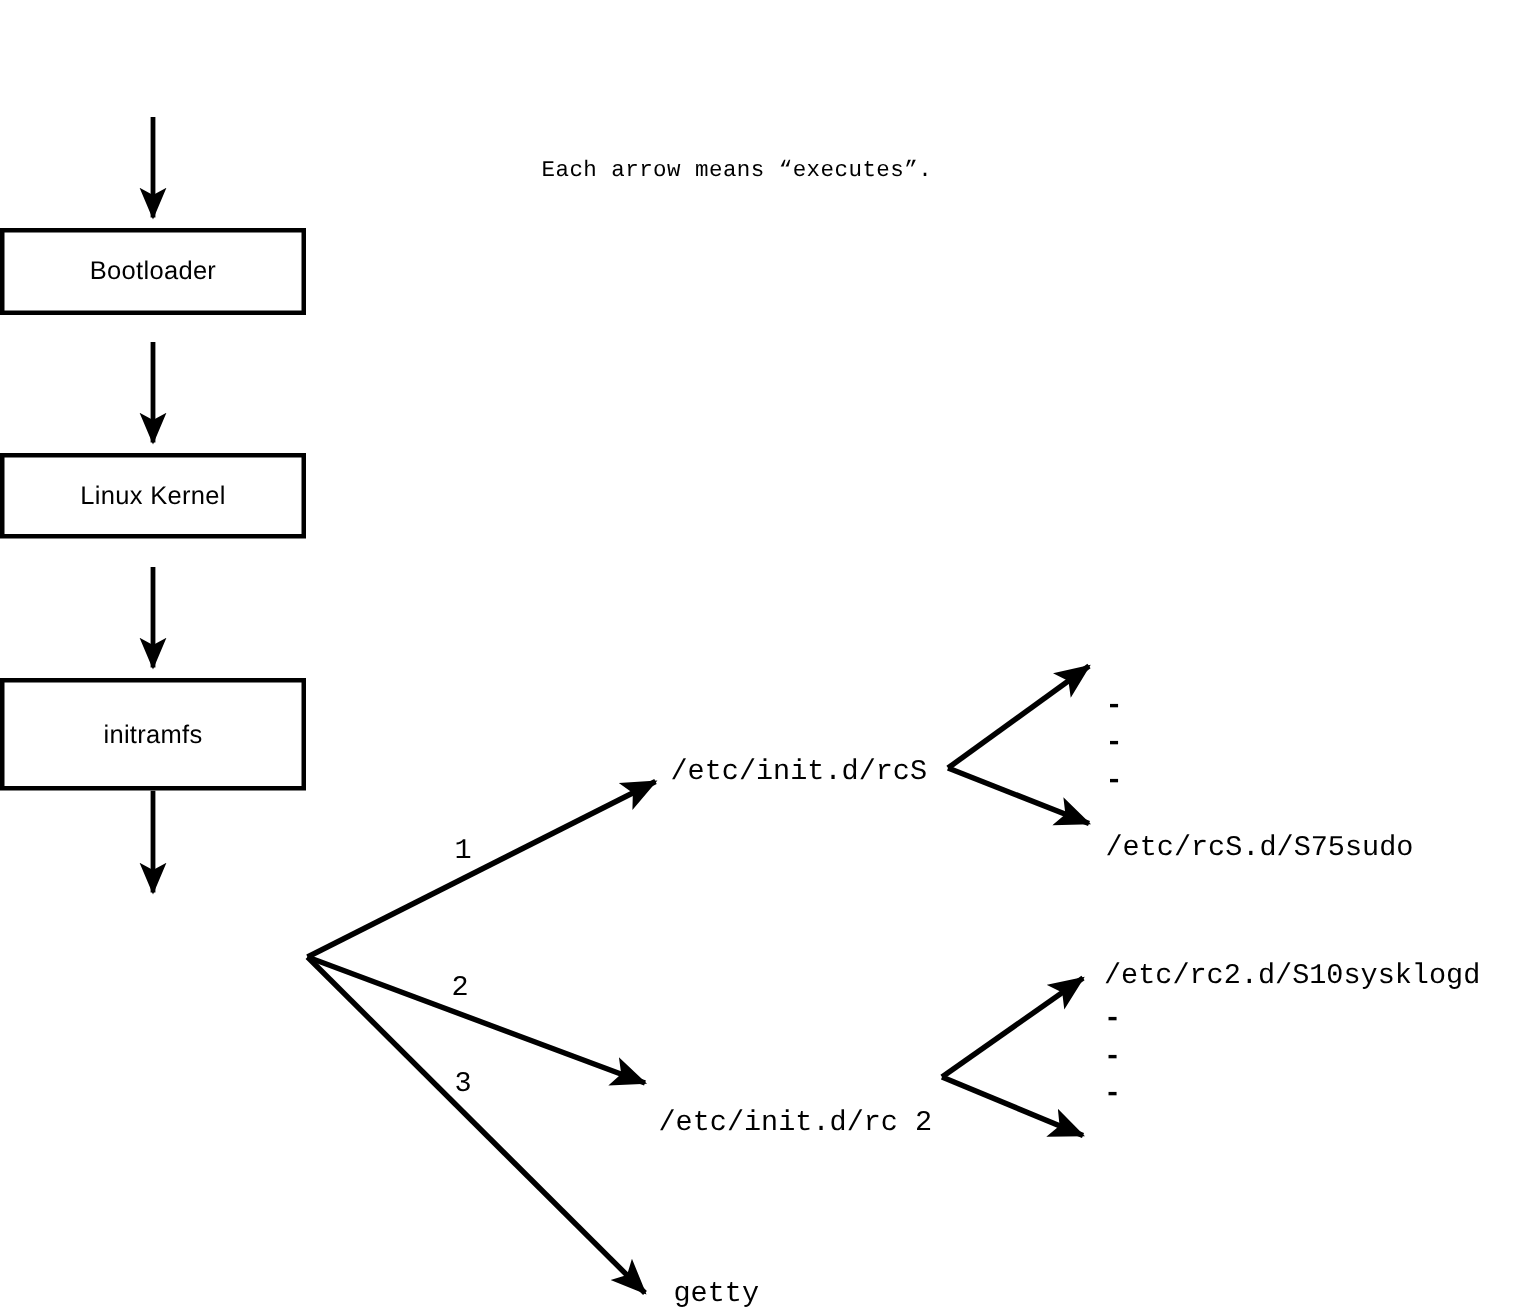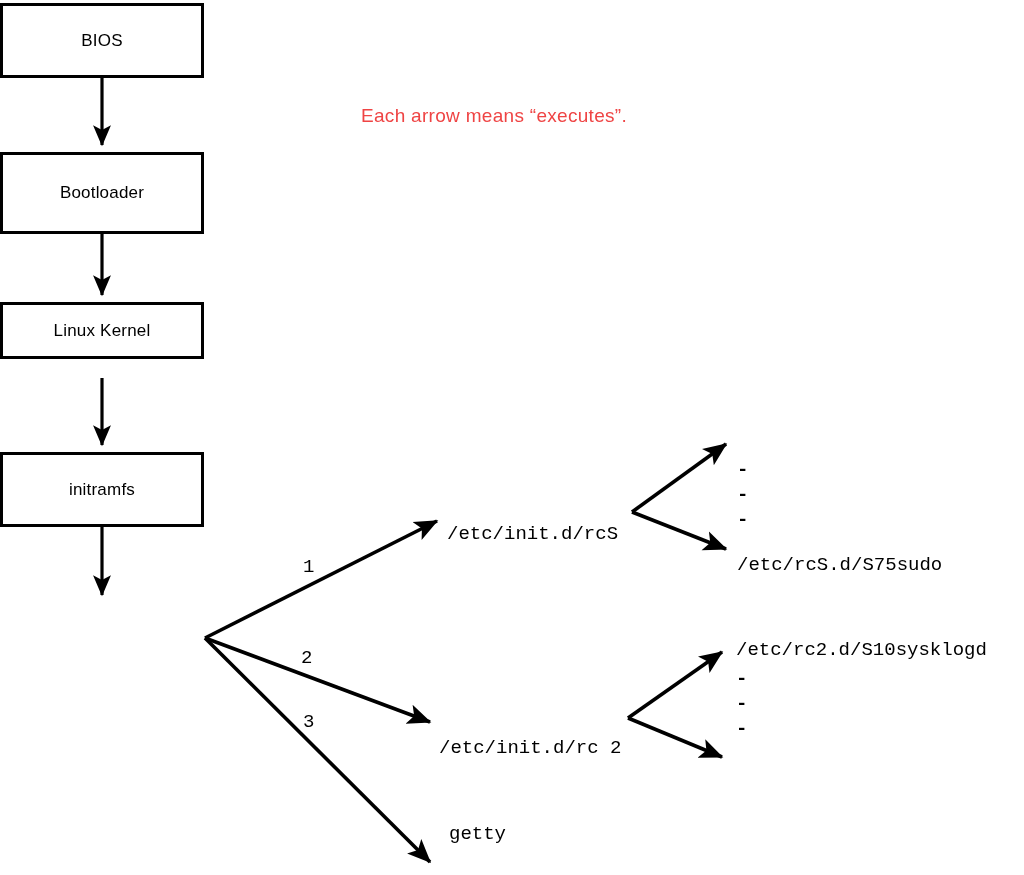--- a/index.html
+++ b/index.html
@@ -55,23 +55,23 @@
   }
   .branch-num {
     position: absolute;
     font-family: "Liberation Mono", monospace;
     font-size: 19px;
     color: #000000;
     line-height: 1;
   }
   .caption {
     position: absolute;
-    font-family: Liberation Sans, sans-serif;
-    font-size: 19px;
-    color: #ef4444;
+    font-family: Liberation Mono, monospace;
+    font-size: 15px;
+    color: #000000;
     white-space: nowrap;
     letter-spacing: 0.3px;
   }
 </style>
 </head>
 <body>
 
 <div id="canvas">
 
   <svg id="edges" viewBox="0 0 1024 875" width="1024" height="875" xmlns="http://www.w3.org/2000/svg">
@@ -98,48 +98,45 @@
       <line x1="632" y1="512" x2="726" y2="444"></line>
       <line x1="632" y1="512" x2="726" y2="549"></line>
     </g>
 
     <g stroke="#000000" stroke-width="3.6" fill="none" marker-end="url(#arrowhead)">
       <line x1="628" y1="718" x2="722" y2="652"></line>
       <line x1="628" y1="718" x2="722" y2="757"></line>
     </g>
   </svg>
 
-  <div class="node-box" style="left:0px; top:3px; width:204px; height:75px;">
-    <span>BIOS</span>
-  </div>
 
-  <div class="node-box" style="left:0px; top:152px; width:204px; height:82px;">
+  <div class="node-box" style="left:0px; top:152px; width:204px; height:58px;">
     <span>Bootloader</span>
   </div>
 
   <div class="node-box" style="left:0px; top:302px; width:204px; height:57px;">
     <span>Linux Kernel</span>
   </div>
 
   <div class="node-box" style="left:0px; top:452px; width:204px; height:75px;">
     <span>initramfs</span>
   </div>
 
 
   <div class="caption" style="left:361px; top:105px;">Each arrow means “executes”.</div>
 
   <div class="branch-num" style="left:303px; top:558px;">1</div>
   <div class="branch-num" style="left:301px; top:649px;">2</div>
   <div class="branch-num" style="left:303px; top:713px;">3</div>
 
-  <div class="path-label" style="left:447px; top:505px;margin-top:20px;">/etc/init.d/rcS</div>
+  <div class="path-label" style="left:447px; top:505px;">/etc/init.d/rcS</div>
 
   <div class="path-label" style="left:439px; top:711px;margin-top:28px;">/etc/init.d/rc 2</div>
 
-  <div class="path-label" style="left:449px; top:825px;">getty</div>
+  <div class="path-label" style="left:449px; top:853px;">getty</div>
 
   <div class="dash-mark" style="left:737px; top:461px;">-</div>
   <div class="dash-mark" style="left:737px; top:486px;">-</div>
   <div class="dash-mark" style="left:737px; top:511px;">-</div>
   <div class="path-label" style="left:737px; top:538px;margin-top:18px;">/etc/rcS.d/S75sudo</div>
 
   <div class="path-label" style="left:736px; top:641px;">/etc/rc2.d/S10sysklogd</div>
   <div class="dash-mark" style="left:736px; top:670px;">-</div>
   <div class="dash-mark" style="left:736px; top:695px;">-</div>
   <div class="dash-mark" style="left:736px; top:720px;">-</div>

